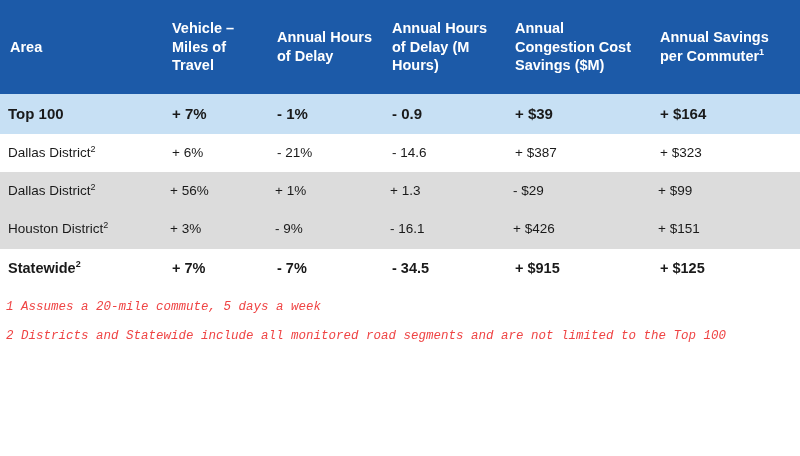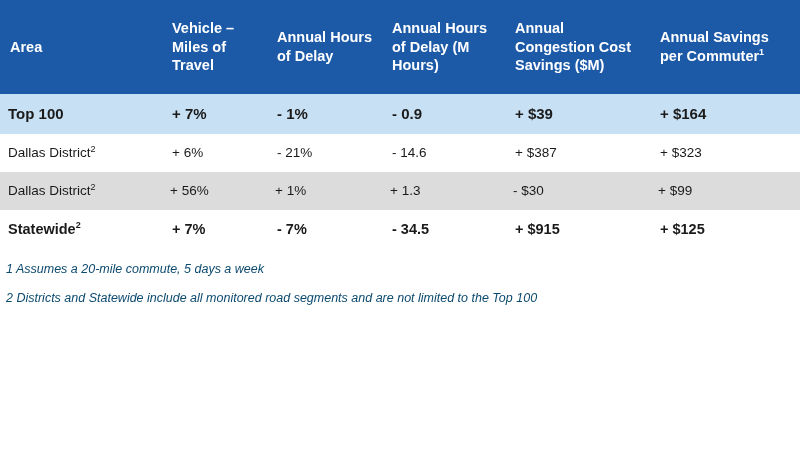--- a/index.html
+++ b/index.html
@@ -78,23 +78,24 @@
     font-size: 9px;
     vertical-align: super;
     line-height: 0;
   }
   .footnotes {
     padding: 12px 0 0 6px;
   }
   .footnote {
     font-size: 12.5px;
     font-style: italic;
-    color: #0c4a6e;
+    color: #ef4444;
     margin: 0 0 14px 0;
     line-height: 1.2;
+    font-family: Liberation Mono, monospace;
   }
 </style>
 </head>
 <body>
 
 <div class="sheet">
   <table class="data-table">
     <colgroup>
       <col class="c0">
         <col class="c1">
@@ -128,22 +129,30 @@
         <td>- 21%</td>
         <td>- 14.6</td>
         <td>+ $387</td>
         <td>+ $323</td>
       </tr>
       <tr class="row-grey">
         <td class="col-label"><span>Dallas District</span><sup>2</sup></td>
         <td>+ 56%</td>
         <td>+ 1%</td>
         <td>+ 1.3</td>
-        <td>- $30</td>
+        <td>- $29</td>
         <td>+ $99</td>
+      </tr>
+      <tr class="row-grey">
+        <td class="col-label"><span>Houston District</span><sup>2</sup></td>
+        <td>+ 3%</td>
+        <td>- 9%</td>
+        <td>- 16.1</td>
+        <td>+ $426</td>
+        <td>+ $151</td>
       </tr>
       <tr class="row-white row-bold">
         <td class="col-label"><span>Statewide</span><sup>2</sup></td>
         <td>+ 7%</td>
         <td>- 7%</td>
         <td>- 34.5</td>
         <td>+ $915</td>
         <td>+ $125</td>
       </tr>
     </tbody>

